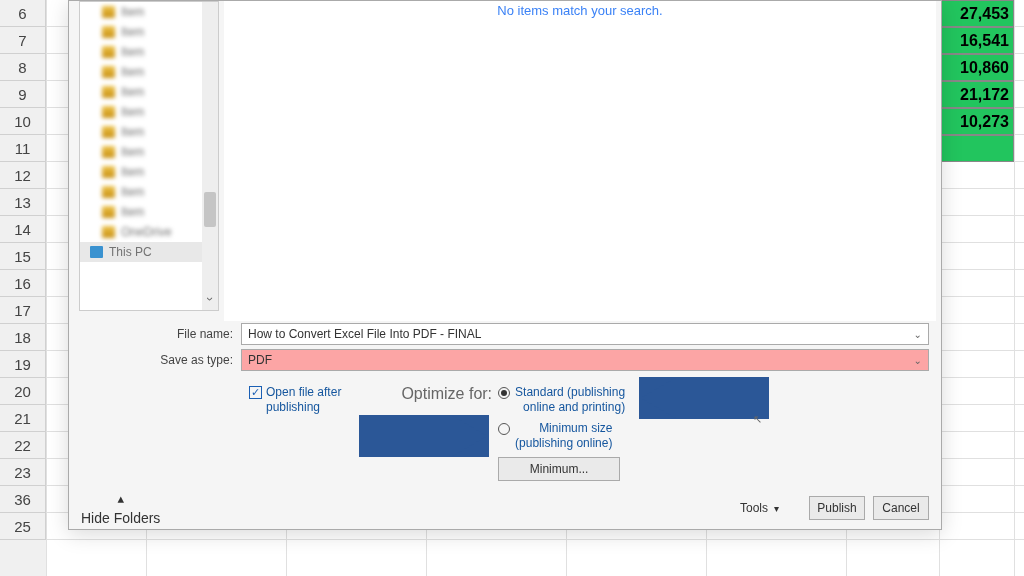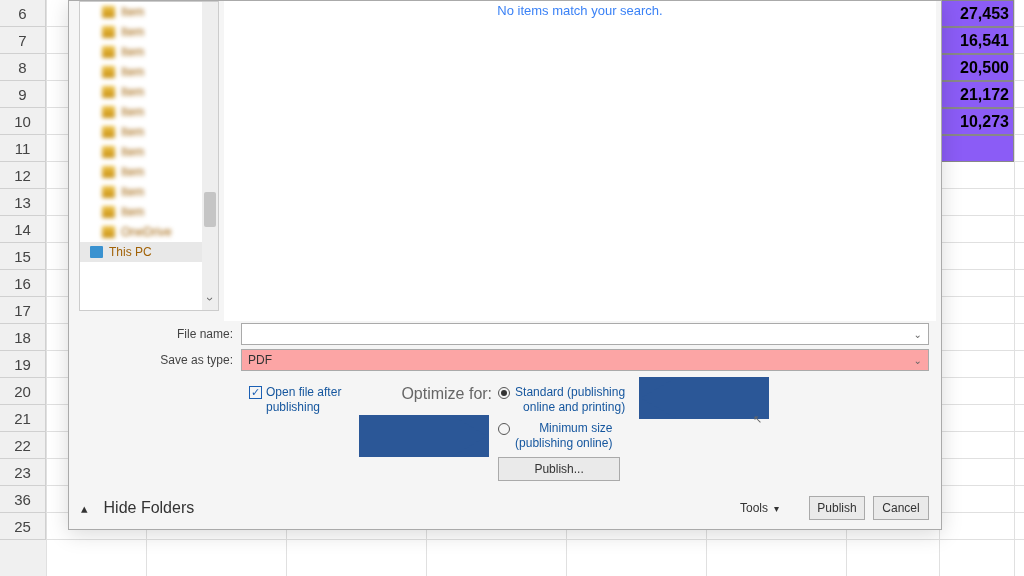--- a/index.html
+++ b/index.html
@@ -5,31 +5,31 @@
     * { box-sizing: border-box; margin: 0; padding: 0; }
     body { font-family: 'Segoe UI', Tahoma, sans-serif; font-size: 12px; color: #333; background: #fff; width: 1024px; height: 576px; overflow: hidden; position: relative; }
 
     
     .excel-grid { position: absolute; left: 0; top: 0; width: 1024px; height: 576px; }
     .row-header-col { position: absolute; left: 0; top: 0; width: 46px; height: 576px; background: #f0f0f0; }
     .row-header { height: 27px; border-right: 1px solid #d0d0d0; border-bottom: 1px solid #d0d0d0; display: flex; align-items: center; justify-content: center; font-size: 15px; color: #444; background: #f0f0f0; }
     .grid-lines { position: absolute; left: 46px; top: 0; right: 0; height: 576px; }
     .grid-row { height: 27px; border-bottom: 1px solid #e0e0e0; position: relative; }
     .col-line { position: absolute; top: 0; bottom: 0; border-right: 1px solid #e0e0e0; }
-    .data-cell { position: absolute; right: 10px; width: 75px; height: 27px; border: 1px solid #888; background: #8b5cf6; display: flex; align-items: center; justify-content: flex-end; padding-right: 4px; font-weight: bold; font-size: 16px; color: #000; }
+    .data-cell { position: absolute; right: 10px; width: 75px; height: 27px; border: 1px solid #888; background: #22c55e; display: flex; align-items: center; justify-content: flex-end; padding-right: 4px; font-weight: bold; font-size: 16px; color: #000; }
 
     
     .dialog { position: absolute; left: 68px; top: 0; width: 874px; height: 530px; background: #f5f5f5; border: 1px solid #aaa; box-shadow: 0 4px 20px rgba(0,0,0,0.15); }
     .dialog-upper { position: relative; height: 320px; }
     .nav-tree { position: absolute; left: 10px; top: 0; width: 140px; height: 310px; background: #fff; border: 1px solid #ccc; overflow: hidden; }
     .nav-item { display: flex; align-items: center; padding: 3px 4px; filter: blur(2px); }
     .nav-item.clear { filter: none; background: #e8e8e8; }
     .nav-icon { width: 13px; height: 12px; background: linear-gradient(#edc34a,#c78f13); border-radius: 1px; margin-right: 6px; margin-left: 18px; flex-shrink:0; }
     .nav-item.clear .nav-icon { background: #3a92d0; border-radius: 1px; margin-left: 6px; }
-    .nav-label { font-size: 12px; color: #a16207; white-space: nowrap; }
+    .nav-label { font-size: 12px; color: #737373; white-space: nowrap; }
     .nav-scroll { position: absolute; right: 0; top: 0; width: 16px; height: 100%; background: #eee; }
     .nav-thumb { position:absolute; right:2px; top:190px; width:12px; height:35px; background:#c5c5c5; border-radius:2px; }
     .nav-expand { position:absolute; right:2px; bottom:2px; width:12px; height:12px; }
     .nav-expand::before { content:"›"; display:block; transform: rotate(90deg); color:#666; font-size:12px; }
     .file-area { position: absolute; left: 155px; right: 5px; top: 0; bottom: 0; background: #fff; }
     .empty-msg { text-align: center; color: #3b82f6; font-size: 13px; padding-top: 2px; }
 
     
     .dialog-lower { position: relative; }
     .form-row { display: flex; align-items: center; padding: 2px 12px; }
@@ -57,21 +57,21 @@
     .arrow-shape { position:relative; width:130px; height:42px; }
     .ar-rect { position:absolute; top:11px; width:92px; height:20px; background:#2b5797; }
     .ar-tri { position:absolute; width:0; height:0; border-top:21px solid transparent; border-bottom:21px solid transparent; }
     .arrow.left .ar-rect { left:0; }
     .arrow.left .ar-tri { left:92px; border-left:36px solid #2b5797; }
     .arrow.right .ar-rect { right:0; }
     .arrow.right .ar-tri { right:92px; border-right:36px solid #2b5797; }
 
     
     .dialog-footer { position:absolute; bottom:0; left:0; right:0; height:42px; display:flex; align-items:center; padding:0 12px; }
-    .hide-folders { display:flex; align-items:center; gap:16px; font-size:16px; color:#333; }
+    .hide-folders { display:flex; align-items:center; gap:4px; font-size:14px; color:#333;flex-direction:column; }
     .caret-up::before { content:"▴"; font-size:13px; }
     .spacer { flex:1; }
     .tools-btn { display:flex; align-items:center; gap:6px; font-size:12px; padding:4px 8px; margin-right:14px; }
     .tools-btn .caret-dn::before { content:"▾"; font-size:10px; }
     .btn { width:56px; height:24px; border:1px solid #aaa; background:#eaeaea; display:flex; align-items:center; justify-content:center; font-size:12px; margin-left:8px; }
 
     .cursor-mark { position:absolute; left:684px; top:412px; font-size:11px; color:#666; }
   </style>
 </head>
 <body>
@@ -128,21 +128,21 @@
       <div class="row-header">20</div>
       <div class="row-header">21</div>
       <div class="row-header">22</div>
       <div class="row-header">23</div>
       <div class="row-header">36</div>
       <div class="row-header">25</div>
     </div>
   <div id="data-cells">
       <div class="data-cell" style="top: 0px;">27,453</div>
       <div class="data-cell" style="top: 27px;">16,541</div>
-      <div class="data-cell" style="top: 54px;">20,500</div>
+      <div class="data-cell" style="top: 54px;">10,860</div>
       <div class="data-cell" style="top: 81px;">21,172</div>
       <div class="data-cell" style="top: 108px;">10,273</div>
       <div class="data-cell" style="top: 135px;"></div>
     </div>
 </div>
 
 <div class="dialog">
   <div class="dialog-upper">
     <div class="nav-tree">
       <div id="nav-blurred">
@@ -206,20 +206,21 @@
     </div>
     <div class="file-area">
       <div class="empty-msg">No items match your search.</div>
     </div>
   </div>
 
   <div class="dialog-lower">
     <div class="form-row">
       <div class="form-label">File name:</div>
       <div class="form-input">
+        <span>How to Convert Excel File Into PDF - FINAL</span>
         <span class="caret">⌄</span>
       </div>
     </div>
     <div class="form-row">
       <div class="form-label">Save as type:</div>
       <div class="form-input dropdown">
         <span>PDF</span>
         <span class="caret">⌄</span>
       </div>
     </div>
@@ -237,21 +238,21 @@
             <div class="radio-row">
               <div class="radio selected"></div>
               <div class="blue-link" style="white-space:pre-line;">Standard (publishing
 online and printing)</div>
             </div>
             <div class="radio-row">
               <div class="radio"></div>
               <div class="blue-link" style="white-space:pre-line;">Minimum size
 (publishing online)</div>
             </div>
-            <div class="options-btn">Publish...</div>
+            <div class="options-btn">Minimum...</div>
           </div>
         </div>
       </div>
     </div>
   </div>
 
   <div class="arrow left">
       <div class="arrow-shape">
         <div class="ar-rect"></div>
         <div class="ar-tri"></div>

